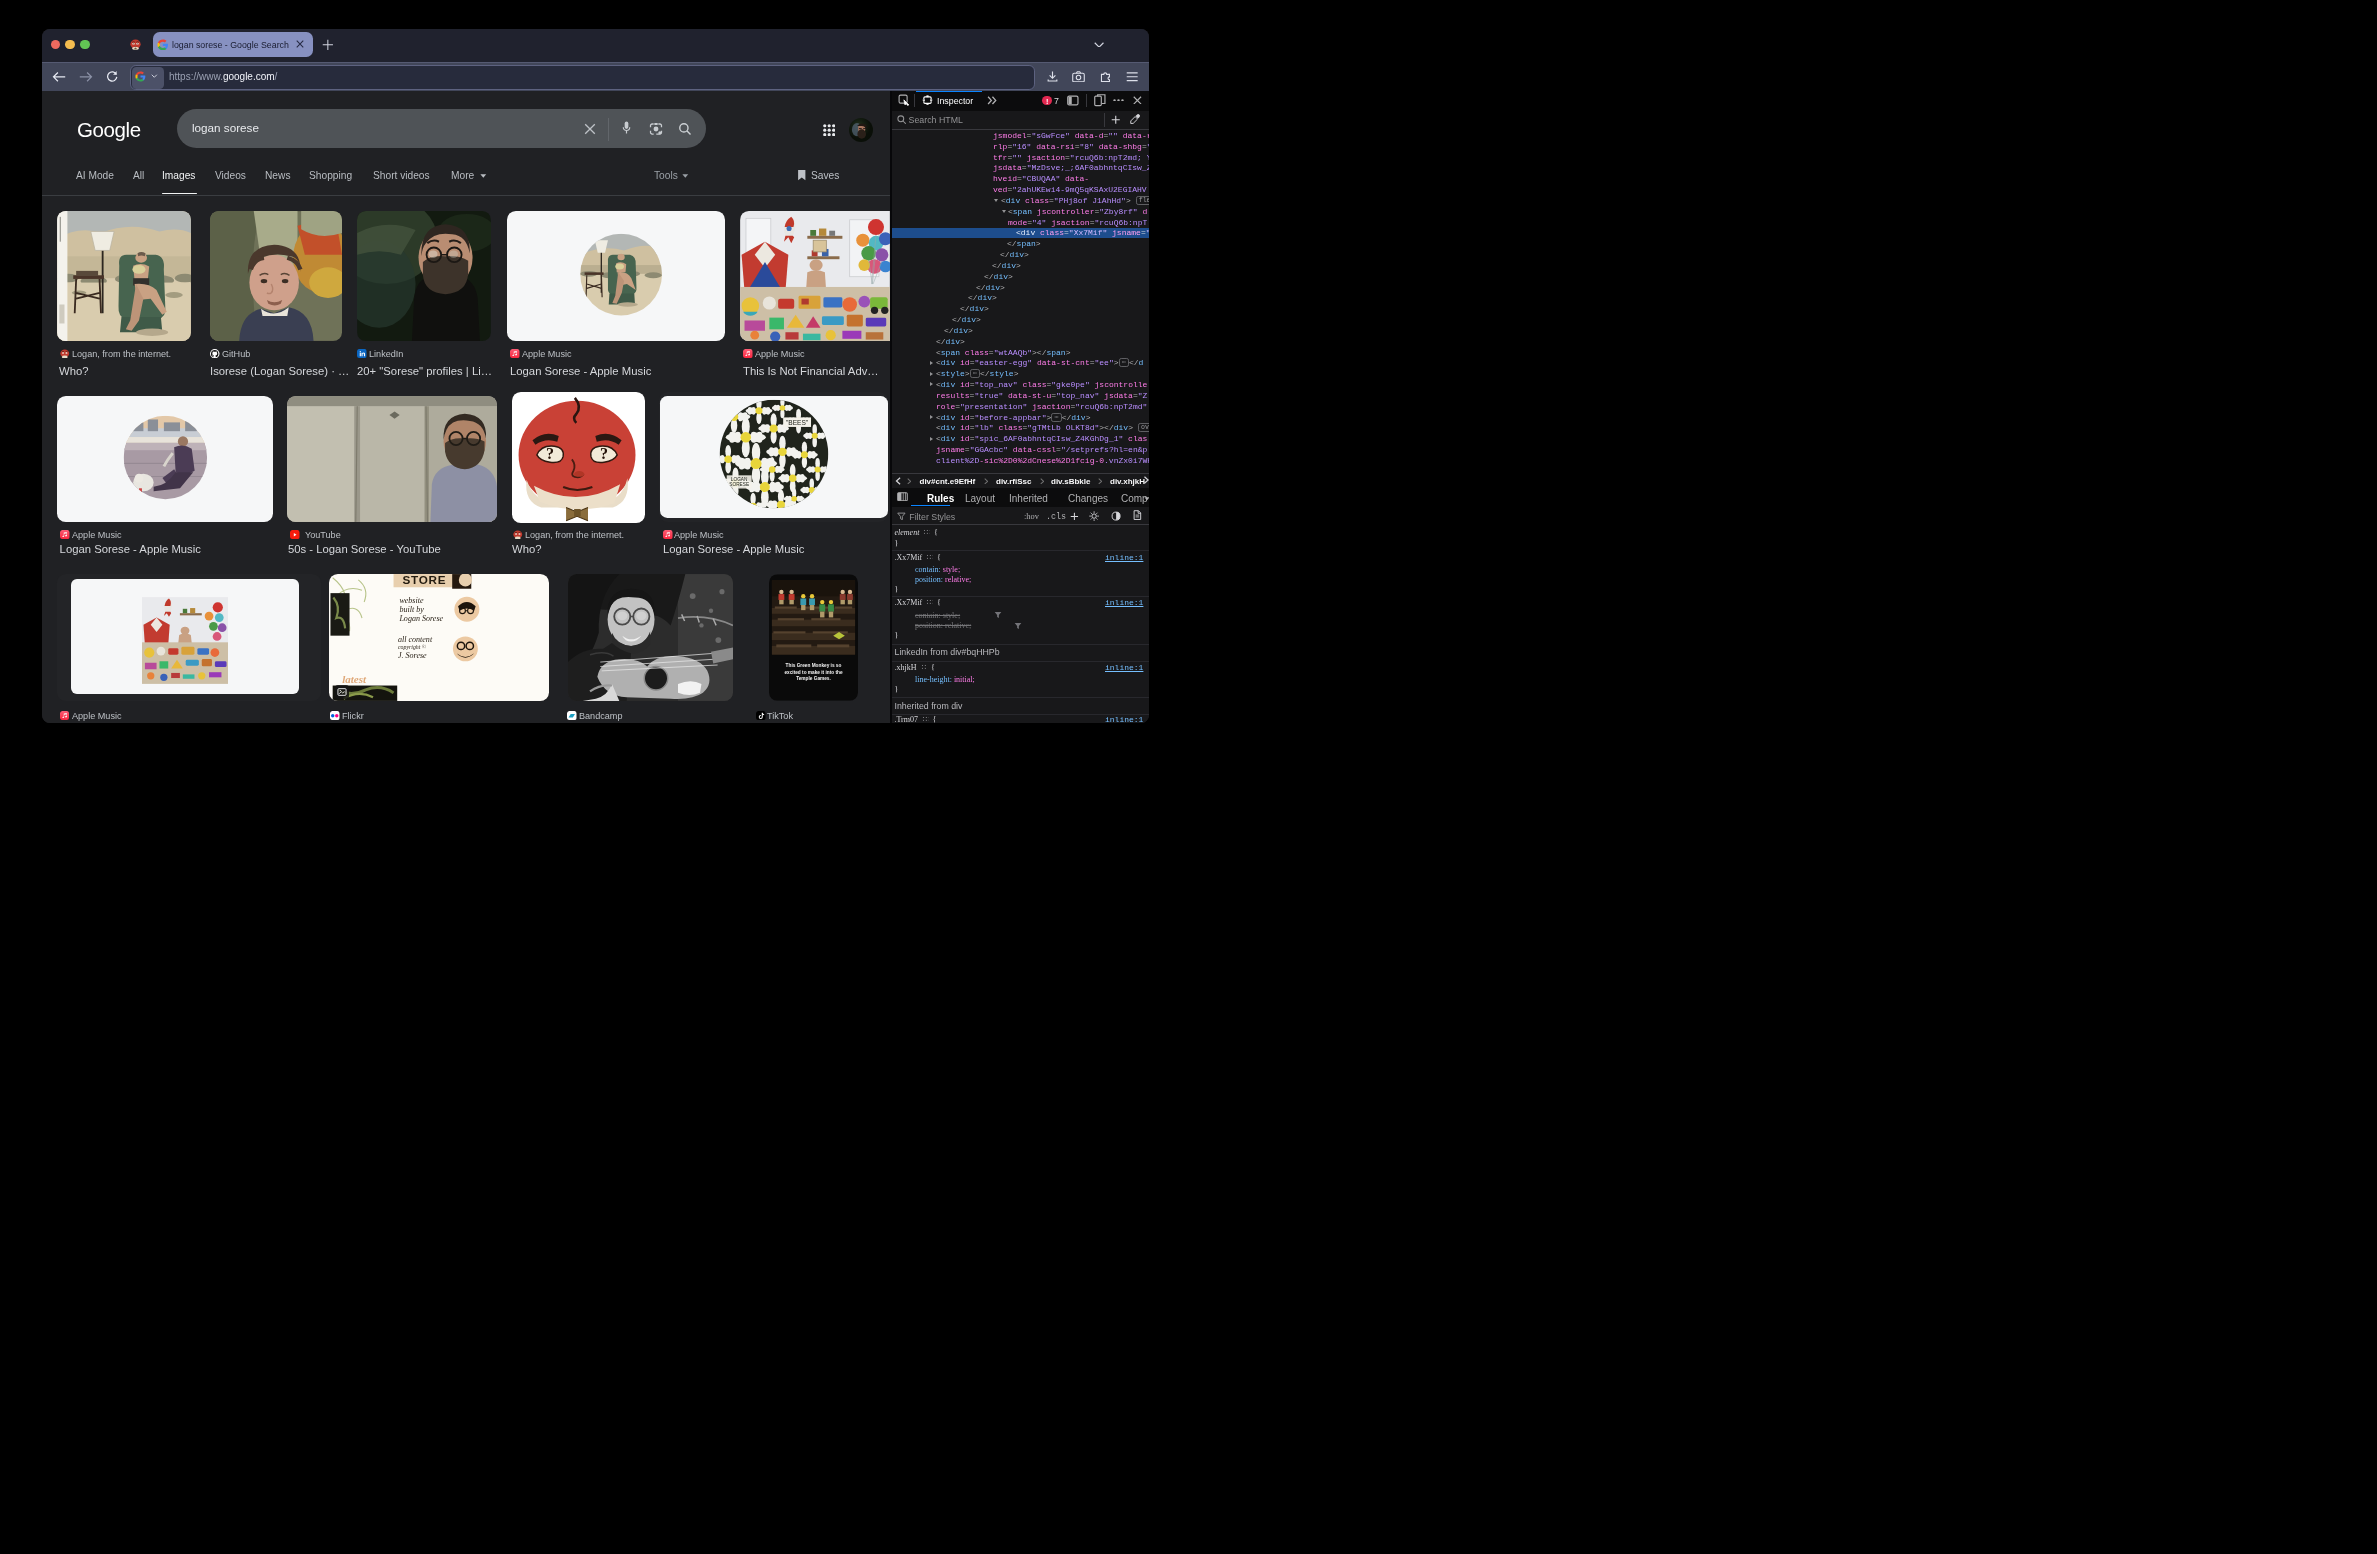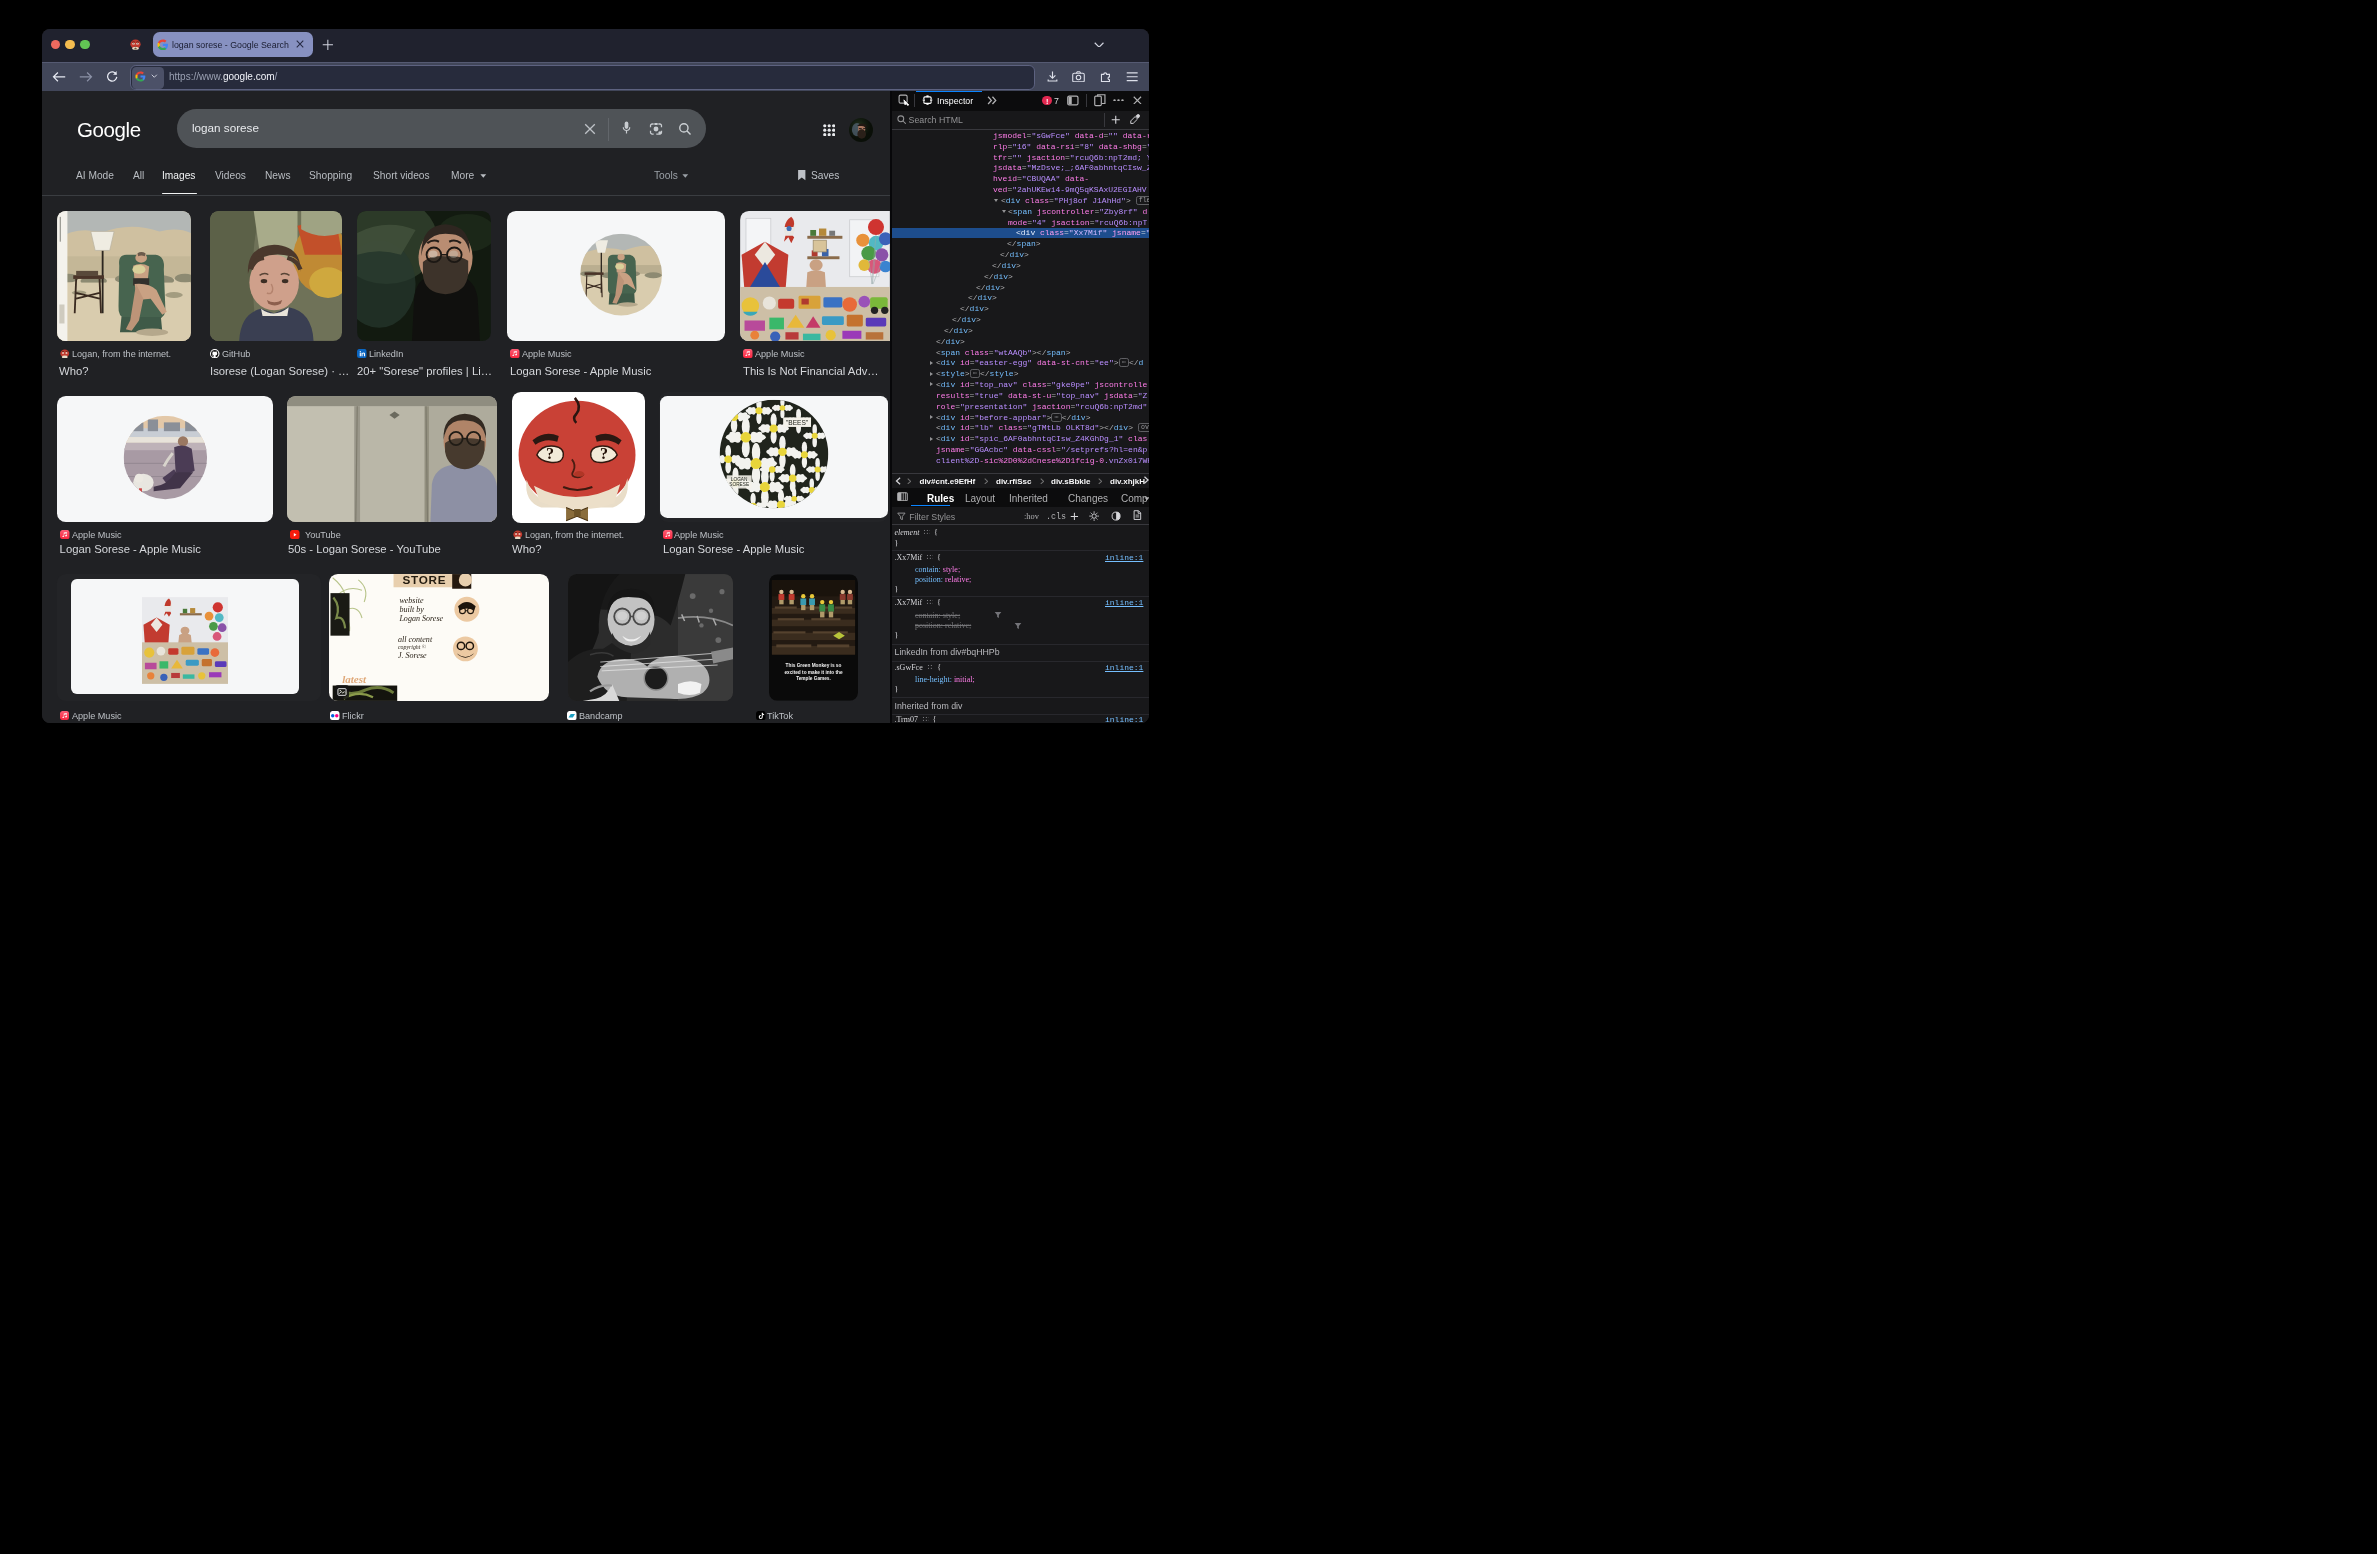--- a/index.html
+++ b/index.html
@@ -987,21 +987,21 @@
           <path d="M1 1.5 H11 L7.3 6 V10.5 L4.7 9 V6 Z" fill="#737378"></path>
         </svg>
       <div class="rl strike" style="left:24px;top:530px">position: relative;</div>
       <svg class="a" style="left:123px;top:531px" width="8" height="8" viewBox="0 0 12 12">
           <path d="M1 1.5 H11 L7.3 6 V10.5 L4.7 9 V6 Z" fill="#737378"></path>
         </svg>
       <div class="rl" style="left:3.5px;top:540px">}</div>
       <div class="sep" style="left:0;top:553px;width:259px;height:0.7px;background:#28282d"></div>
       <div class="hdr" style="left:3.5px;top:556px">LinkedIn from div#bqHHPb</div>
       <div class="sep" style="left:0;top:570px;width:259px;height:0.7px;background:#28282d"></div>
-      <div class="rl" style="left:3.5px;top:572px"><span style="color:#d7d7db">.sGwFce</span>  <span class="grid9"></span>  <span style="color:#d7d7db">{</span></div>
+      <div class="rl" style="left:3.5px;top:572px"><span style="color:#d7d7db">.xhjkH</span>  <span class="grid9"></span>  <span style="color:#d7d7db">{</span></div>
       <div class="inl" style="left:214px;top:572px">inline:1</div>
       <div class="rl" style="left:24px;top:584px"><span class="pn">line-height:</span> <span class="pv">initial;</span></div>
       <div class="rl" style="left:3.5px;top:594px">}</div>
       <div class="sep" style="left:0;top:606px;width:259px;height:0.7px;background:#28282d"></div>
       <div class="hdr" style="left:3.5px;top:610px">Inherited from div</div>
       <div class="sep" style="left:0;top:623px;width:259px;height:0.7px;background:#28282d"></div>
       <div class="rl" style="left:3.5px;top:624px"><span style="color:#d7d7db">.Trm07</span>  <span class="grid9"></span>  <span style="color:#d7d7db">{</span></div>
       <div class="inl" style="left:214px;top:624px">inline:1</div>
     </div>
   </div>

